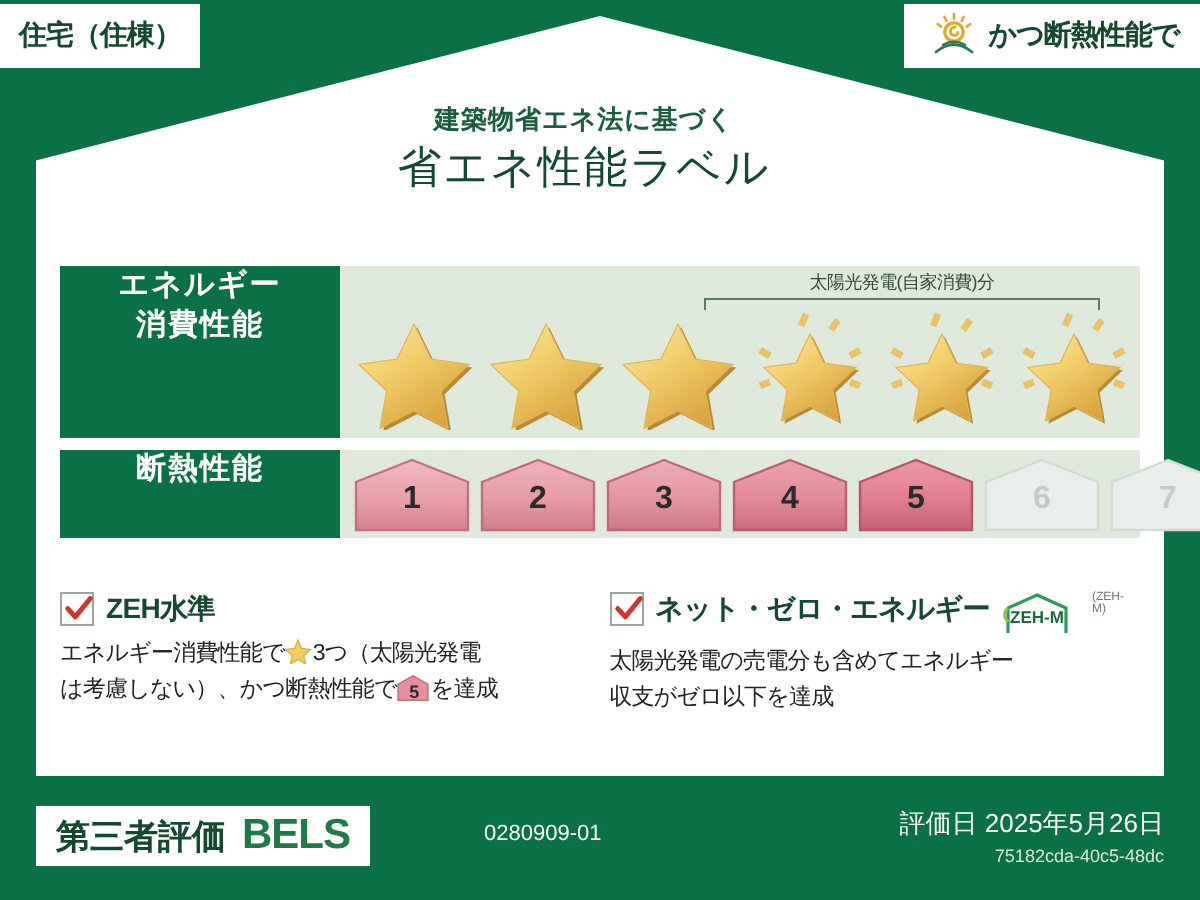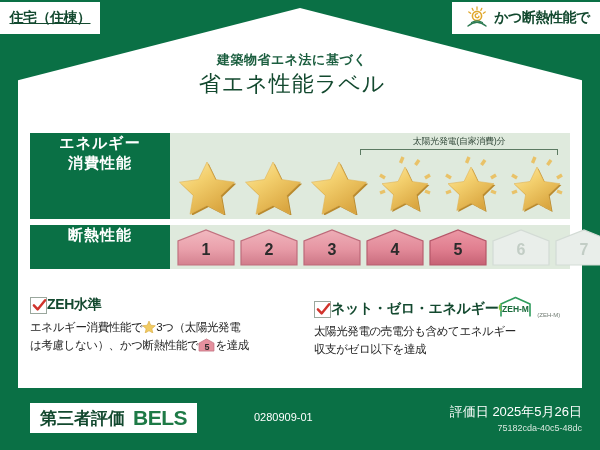--- a/index.html
+++ b/index.html
@@ -21,21 +21,20 @@
     display: flex; align-items: center; justify-content: center;
     color: #13492f;
     font-weight: bold;
     z-index: 6;
   }
   #badge-building-type {
     left: 0; top: 2px;
     width: 100px; height: 32px;
     font-size: 14px;
     letter-spacing: -0.5px;
-    text-decoration: underline;
   }
   #badge-renewable {
     right: 0; top: 2px;
     width: 148px; height: 32px;
     font-size: 14px;
     gap: 4px;
     padding-left: 2px;
     letter-spacing: -0.5px;
   }
   #badge-renewable .sun-wrap { width: 26px; height: 26px; flex: 0 0 26px; }
@@ -96,21 +95,21 @@
     display: flex; flex-direction: column;
     align-items: center; justify-content: flex-start;
     line-height: 1.35;
   }
   .rating-body { flex: 1 1 auto; position: relative; }
 
   
   #row-energy .rating-body { height: 86px; }
   #solar-bracket {
     position: absolute;
-    left: 190px; top: 2px; width: 198px;
+    left: 182px; top: 2px; width: 198px;
     text-align: center;
   }
   #solar-bracket .bk-text {
     font-size: 9px; color: #33493a; white-space: nowrap;
     letter-spacing: -0.3px;
   }
   #solar-bracket .bk-line {
     margin-top: 1px; height: 6px;
     border: 1px solid #5c7a62;
     border-bottom: none;
@@ -142,21 +141,21 @@
   
   #criteria {
     position: absolute;
     left: 30px; top: 296px;
     width: 540px;
     display: flex;
     z-index: 4;
   }
   .criterion { flex: 1 1 50%; padding-right: 8px; }
   .criterion + .criterion { padding-left: 14px; }
-  .crit-head { display: flex; align-items: flex-end; }
+  .crit-head { display: flex; align-items: flex-start; gap: 6px; }
   .checkbox {
     width: 17px; height: 17px; flex: 0 0 17px;
     border: 1px solid #9aa79d; background: #fff;
     position: relative;
   }
   .checkbox svg { position: absolute; left: 1px; top: 0px; }
   .crit-title {
     font-size: 14px; font-weight: bold; color: #13492f;
     letter-spacing: -0.3px; white-space: nowrap;
   }
@@ -173,21 +172,21 @@
     vertical-align: -3px; position: relative;
   }
   .inline-house .ih-num {
     position: absolute; left: 0; right: 0; top: 3px;
     text-align: center; font-size: 9px; font-weight: bold; color: #2b2b2b;
   }
 
   
   #footer {
     position: absolute;
-    left: 12px; right: 0; bottom: 0; height: 57px;
+    left: 0; right: 0; bottom: 0; height: 57px;
     z-index: 5;
   }
   #bels-box {
     position: absolute; left: 18px; top: 10px;
     height: 30px; padding: 0 10px;
     background: #ffffff;
     display: flex; align-items: center; gap: 8px;
   }
   #bels-jp {
     font-size: 17px; font-weight: bold; color: #13492f; letter-spacing: 0px;

